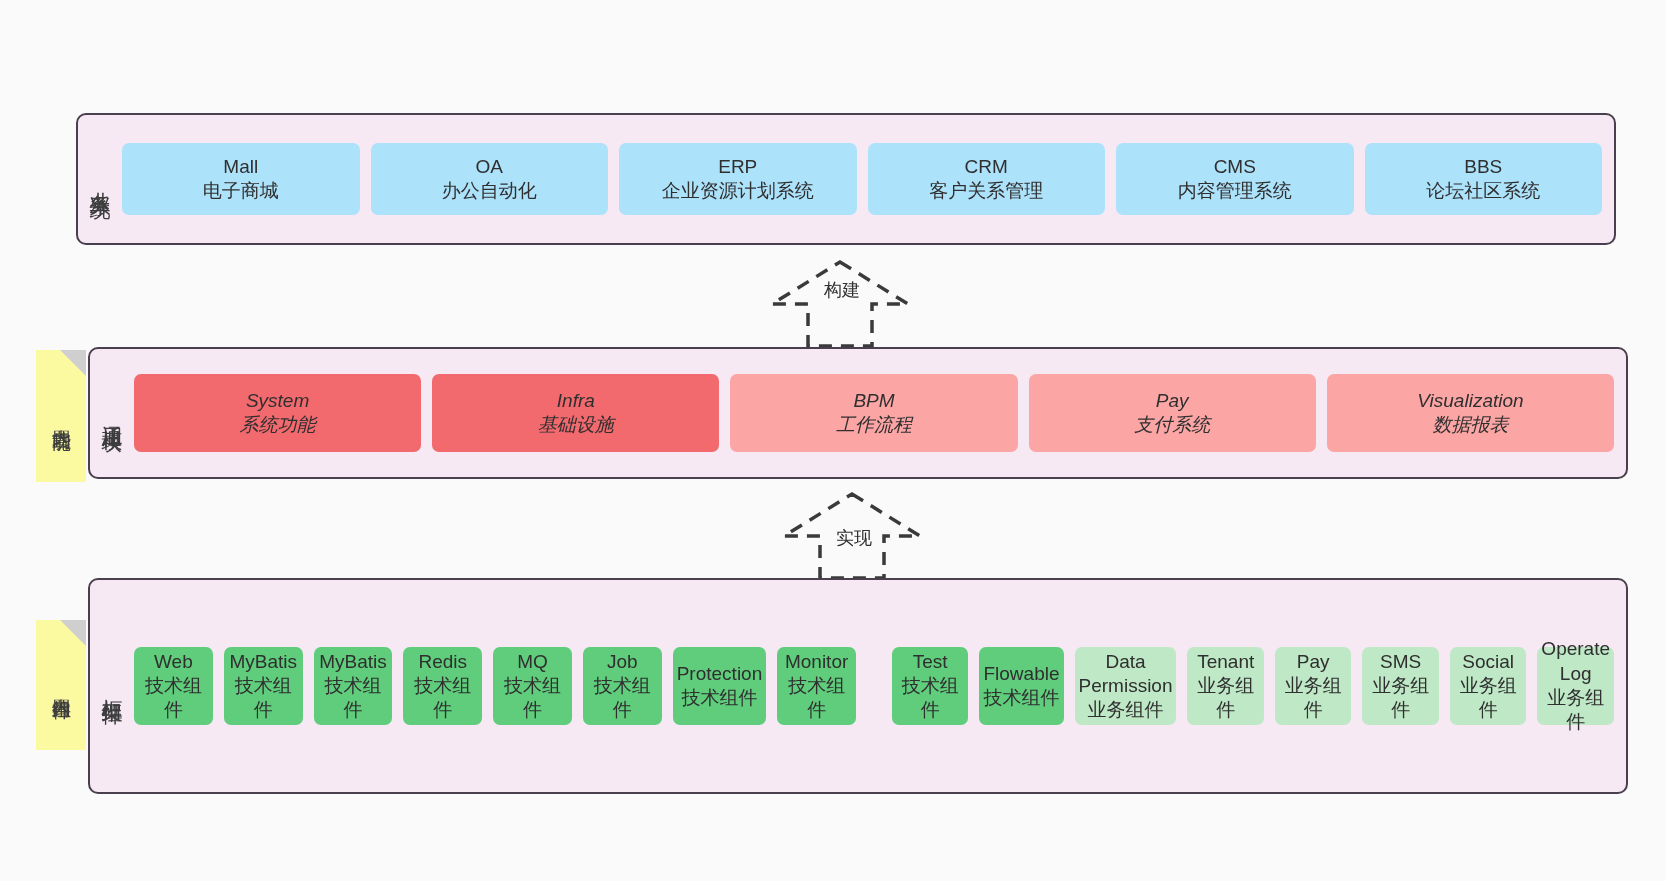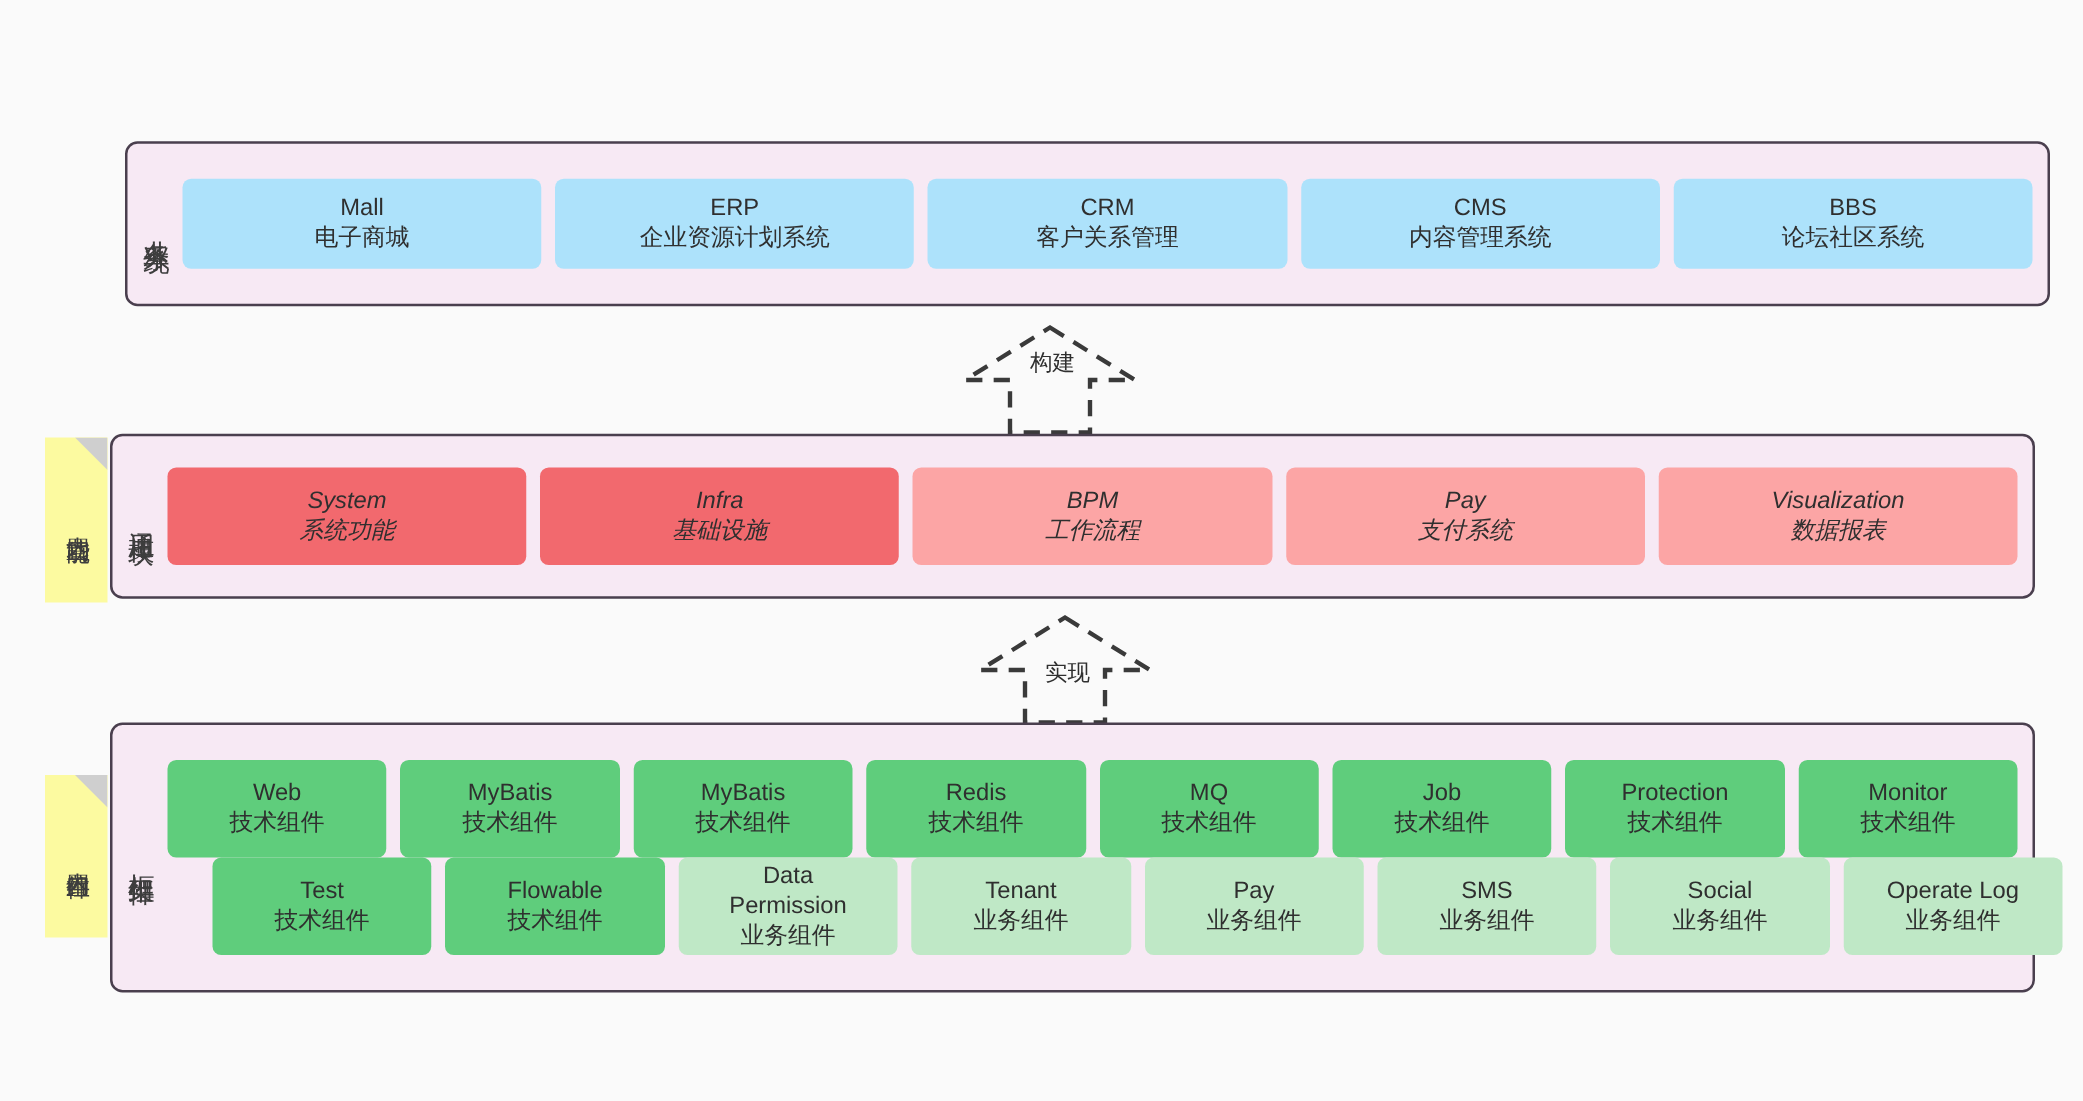--- a/index.html
+++ b/index.html
@@ -56,21 +56,20 @@
   }
 
   .row {
     display: flex;
     width: 100%;
     gap: 11px;
   }
 
   .rows {
     display: flex;
-    flex-direction: column;
     width: 100%;
     gap: 0;
   }
 
   
   .card {
     box-sizing: border-box;
     flex: 1 1 0;
     border-radius: 7px;
     display: flex;
@@ -130,27 +129,31 @@
     background: #fafafa;
     padding: 0 2px;
     white-space: nowrap;
   }
 </style>
 </head>
 <body>
 
 <div class="canvas">
 
-  <div class="layer" id="layer-business" style="left:100px; top:113px; width:1540px; height:132px;">
+  <div class="layer" id="layer-business" style="left:76px; top:113px; width:1540px; height:132px;">
     <div class="layer-title">业务系统</div>
     <div class="layer-body">
       <div class="row" style="height:72px;">
         <div class="card c-blue">
           <span class="card-title">Mall</span>
           <span class="card-sub">电子商城</span>
+        </div>
+        <div class="card c-blue">
+          <span class="card-title">OA</span>
+          <span class="card-sub">办公自动化</span>
         </div>
         <div class="card c-blue">
           <span class="card-title">ERP</span>
           <span class="card-sub">企业资源计划系统</span>
         </div>
         <div class="card c-blue">
           <span class="card-title">CRM</span>
           <span class="card-sub">客户关系管理</span>
         </div>
         <div class="card c-blue">

